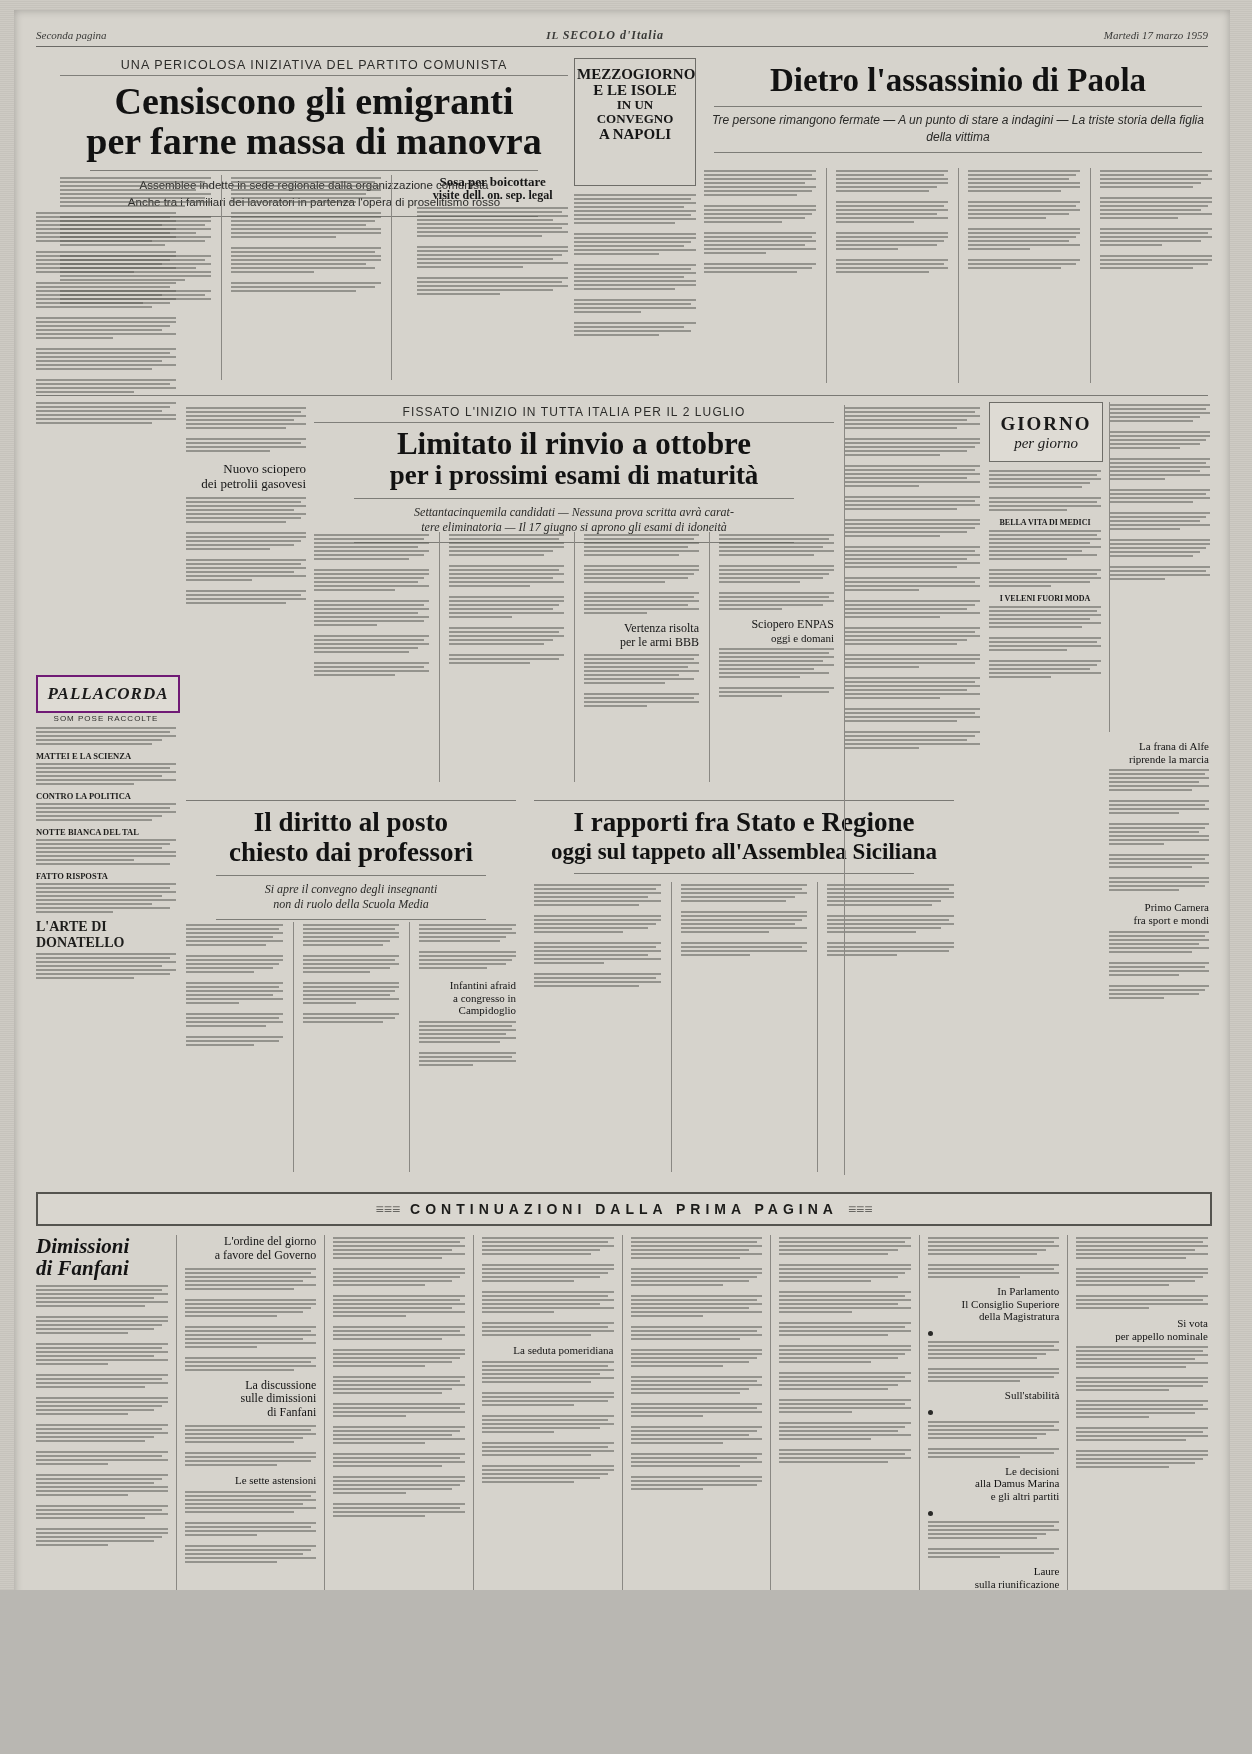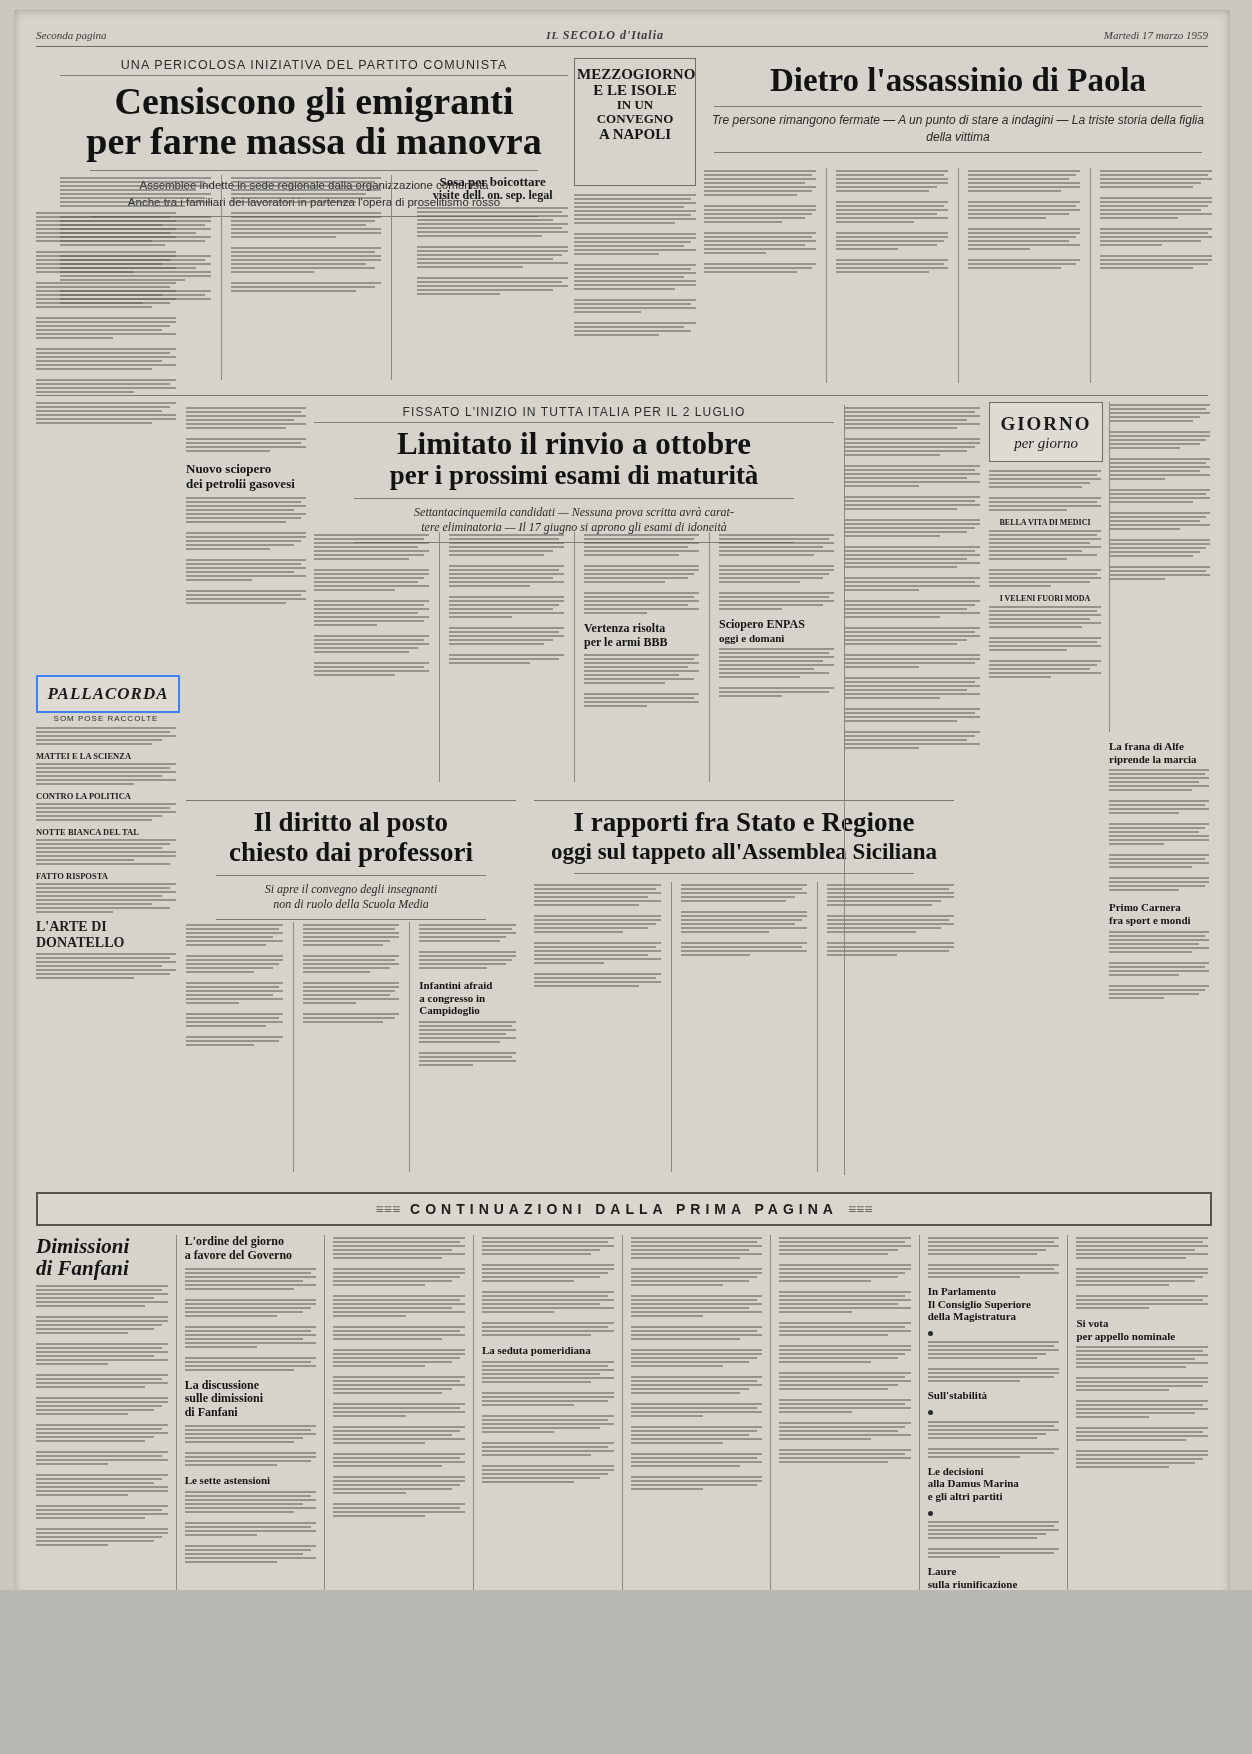--- a/index.html
+++ b/index.html
@@ -79,28 +79,28 @@
     font-family:"Liberation Sans",sans-serif;
     letter-spacing:5px;font-weight:bold;font-size:14px;color:#1c1c1a;
     background:#d9d6cf;
   }
   .cont-banner .deco{letter-spacing:0;font-size:14px;opacity:.6;margin:0 10px;}
   .sec-title{
     font-family:"Liberation Serif",serif;font-weight:bold;font-size:21px;
     line-height:1.05;color:#141414;
   }
   .col-title{
-    font-family:"Liberation Serif",serif;font-weight:bold;font-size:12.5px;
-    text-align:left;line-height:1.15;color:#141414;
+    font-family:"Liberation Serif",serif;font-weight:normal;font-size:12.5px;
+    text-align:right;line-height:1.15;color:#141414;
   }
   .small-ital{
     font-style:italic;font-size:11px;text-align:center;color:#2b2b29;
   }
   .logo-box{
-    border:2px solid #3b82f6;background:#dedbd4;
+    border:2px solid #701a75;background:#dedbd4;
     display:flex;align-items:center;justify-content:center;
     font-family:"Liberation Serif",serif;font-weight:bold;font-style:italic;
   }
   .dot{display:inline-block;width:5px;height:5px;border-radius:50%;background:#2a2a28;margin-right:4px;vertical-align:middle;}
   .bullet-line{font-size:10px;line-height:1.25;color:#2b2b29;}
 </style>
 </head>
 <body>
 
 <div class="page">

